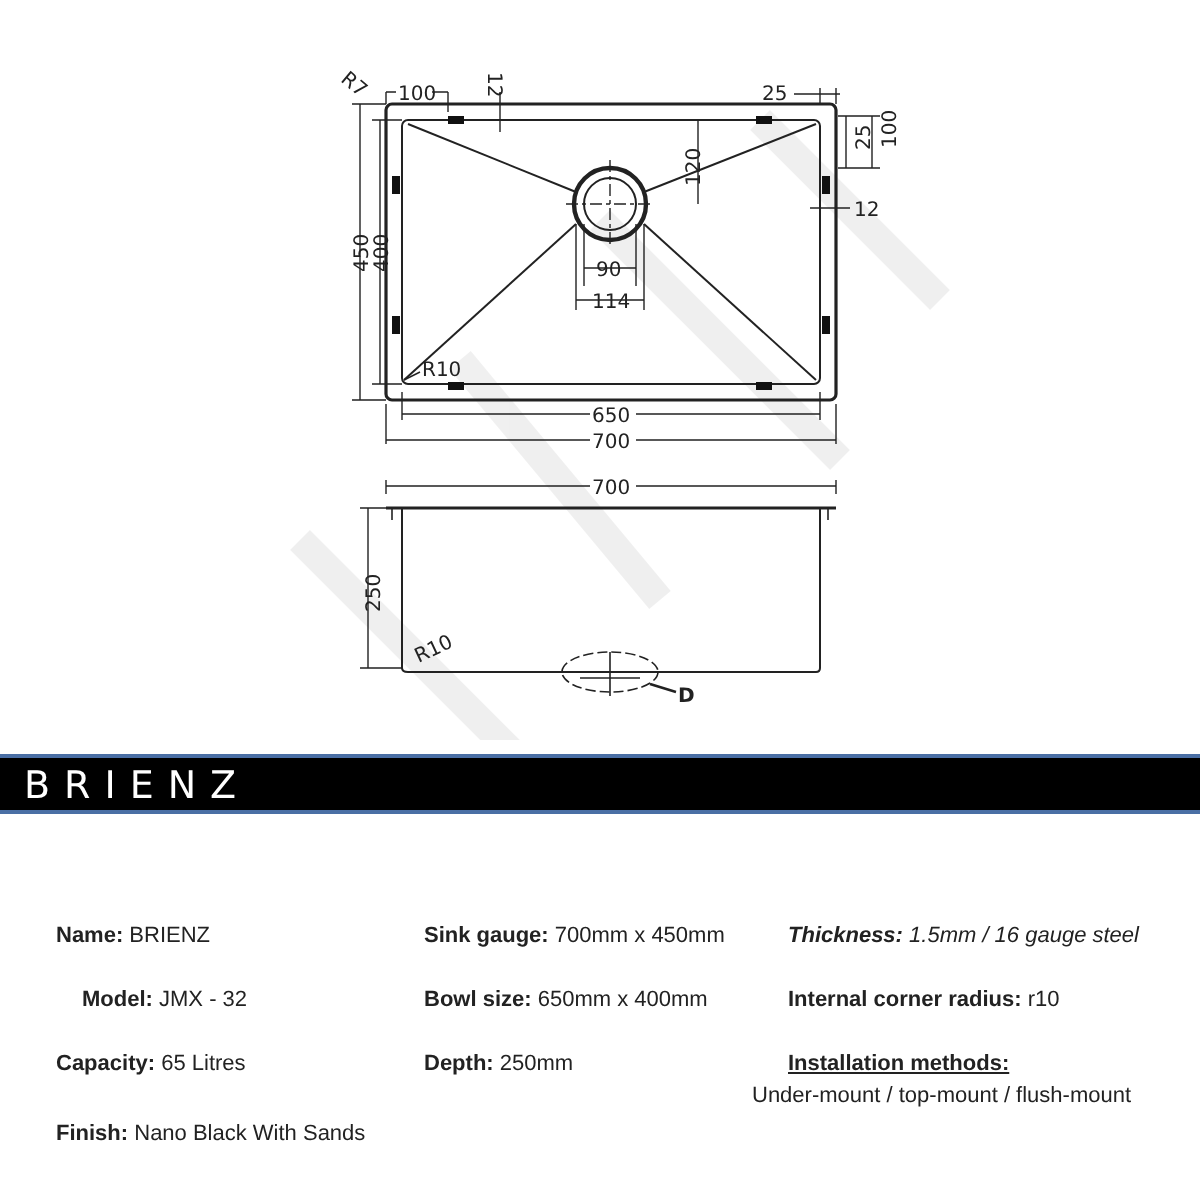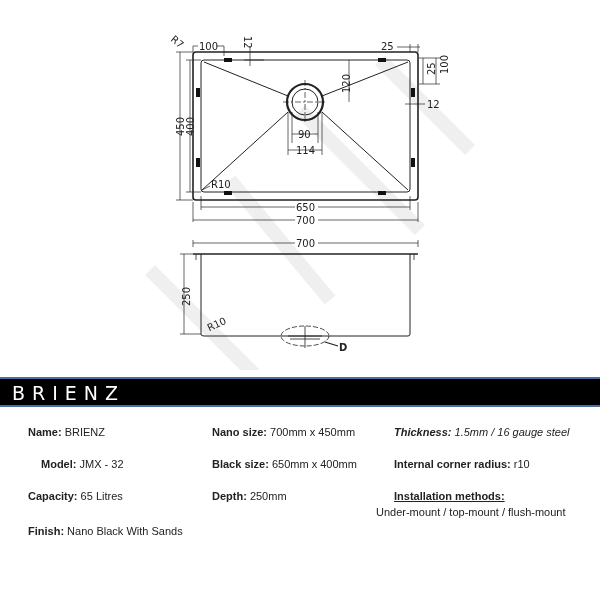--- a/index.html
+++ b/index.html
@@ -9,21 +9,21 @@
     #drawing svg { display:block; }
     .dim { font-family:"DejaVu Sans", sans-serif; font-size:10px; fill:#222; }
     #banner {
       position:absolute; left:0; top:377px; width:600px; height:30px;
       background:#000; border-top:2px solid #4a6fa5; border-bottom:2px solid #4a6fa5;
     }
     #banner-title {
       position:absolute; left:12px; top:3px; color:#fff;
       font-family:"DejaVu Sans", sans-serif; font-size:19px; letter-spacing:7px; font-weight:normal;
     }
-    .spec { position:absolute; font-size:11px; color:#222; white-space:nowrap; }
+    .spec { position:absolute; font-size:11px; color:#222; white-space:nowrap;margin-top:36px; }
     .spec .k { font-weight:bold; }
   </style>
 </head>
 <body>
 
 <div id="drawing">
   <svg width="600" height="370" viewBox="0 0 600 370" stroke="#222" fill="none" stroke-width="1">
 
     <g opacity="0.06" stroke="#000" stroke-width="14">
       <path d="M150 270 L260 380"></path>
@@ -120,24 +120,24 @@
   <span class="k">Model:</span><span> JMX - 32</span>
 </div>
 <div class="spec" style="left:28px; top:490px;text-align:center;">
   <span class="k">Capacity:</span><span> 65 Litres</span>
 </div>
 <div class="spec" style="left:28px; top:525px;">
   <span class="k">Finish:</span><span> Nano Black With Sands</span>
 </div>
 
 <div class="spec" style="left:212px; top:426px;">
-  <span class="k">Nano size:</span><span> 700mm x 450mm</span>
+  <span class="k">Sink gauge:</span><span> 700mm x 450mm</span>
 </div>
 <div class="spec" style="left:212px; top:458px;">
-  <span class="k">Black size:</span><span> 650mm x 400mm</span>
+  <span class="k">Bowl size:</span><span> 650mm x 400mm</span>
 </div>
 <div class="spec" style="left:212px; top:490px;">
   <span class="k">Depth:</span><span> 250mm</span>
 </div>
 
 <div class="spec" style="left:394px; top:426px;font-style:italic;">
   <span class="k">Thickness:</span><span> 1.5mm / 16 gauge steel</span>
 </div>
 <div class="spec" style="left:394px; top:458px;">
   <span class="k">Internal corner radius:</span><span> r10</span>

